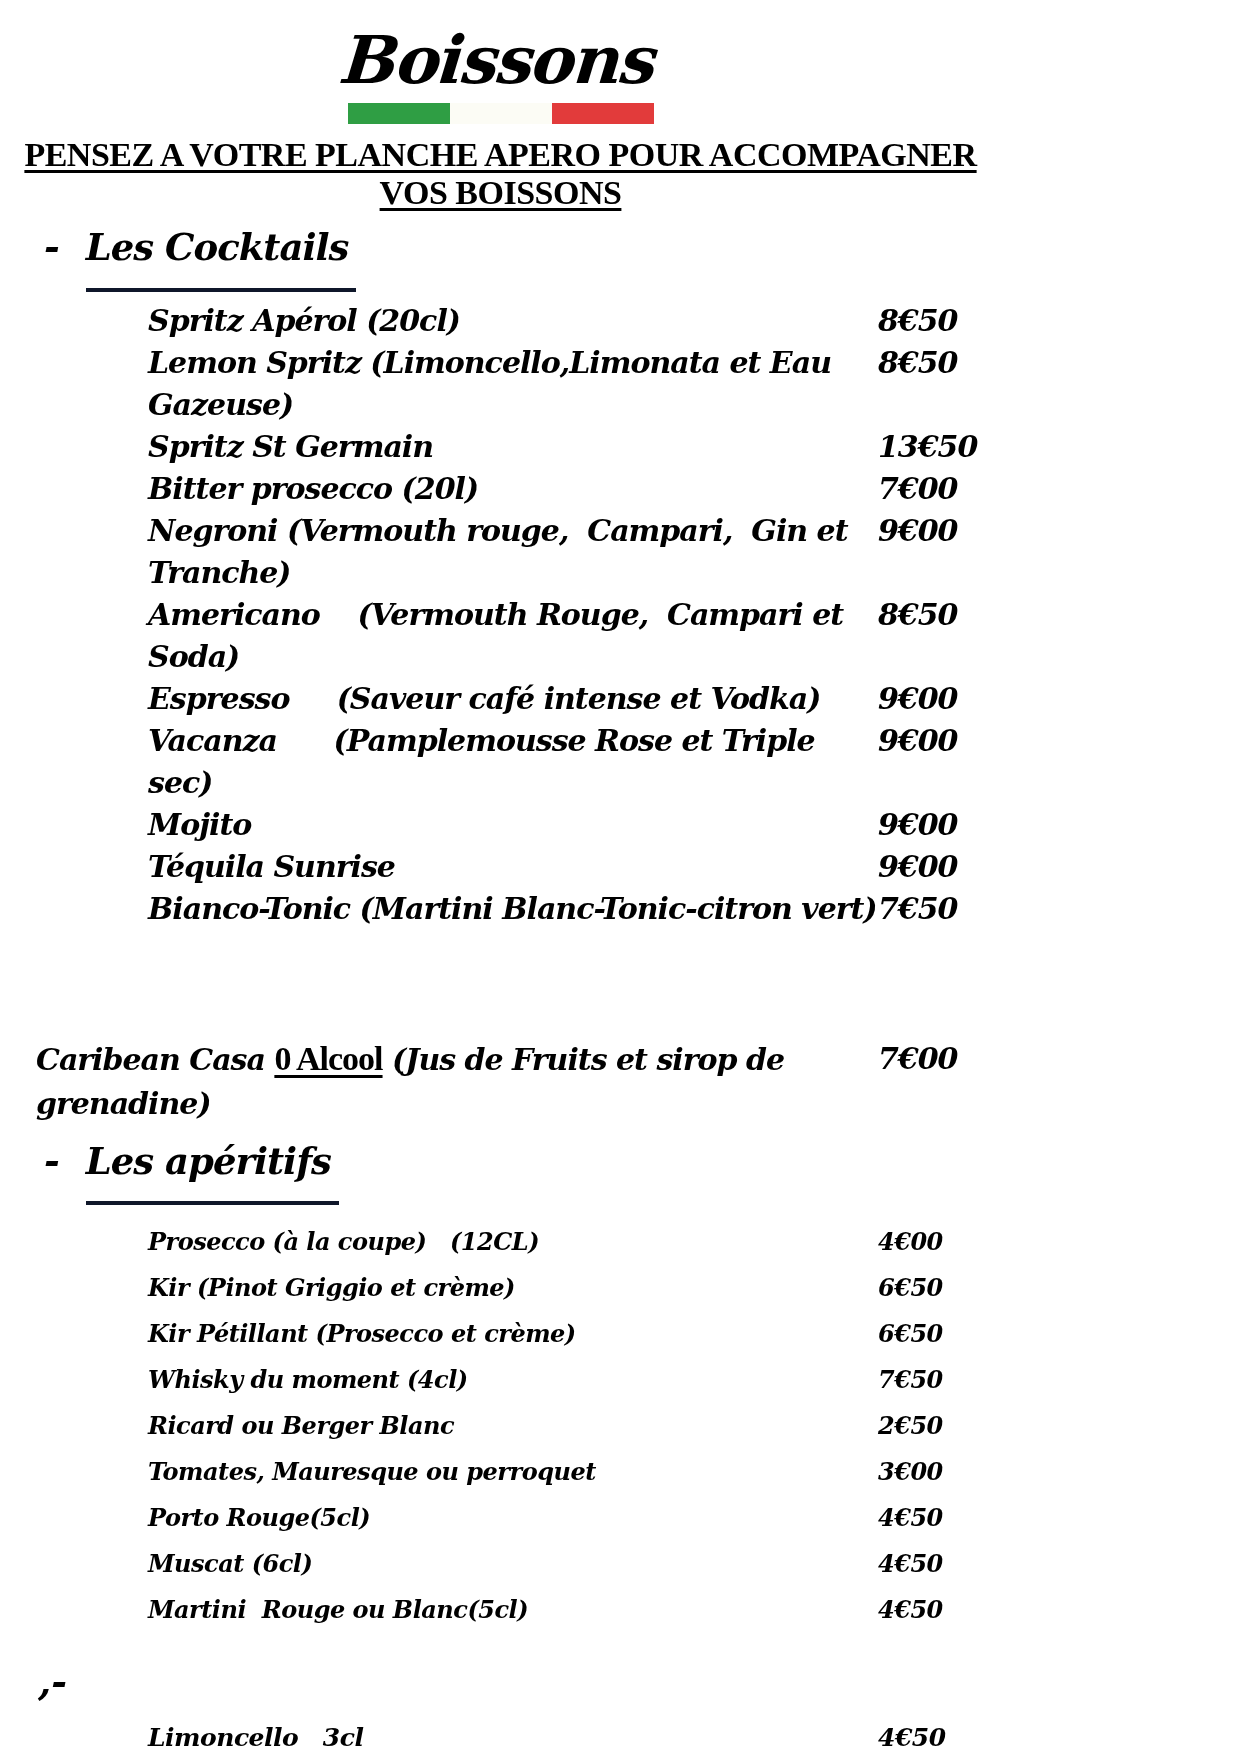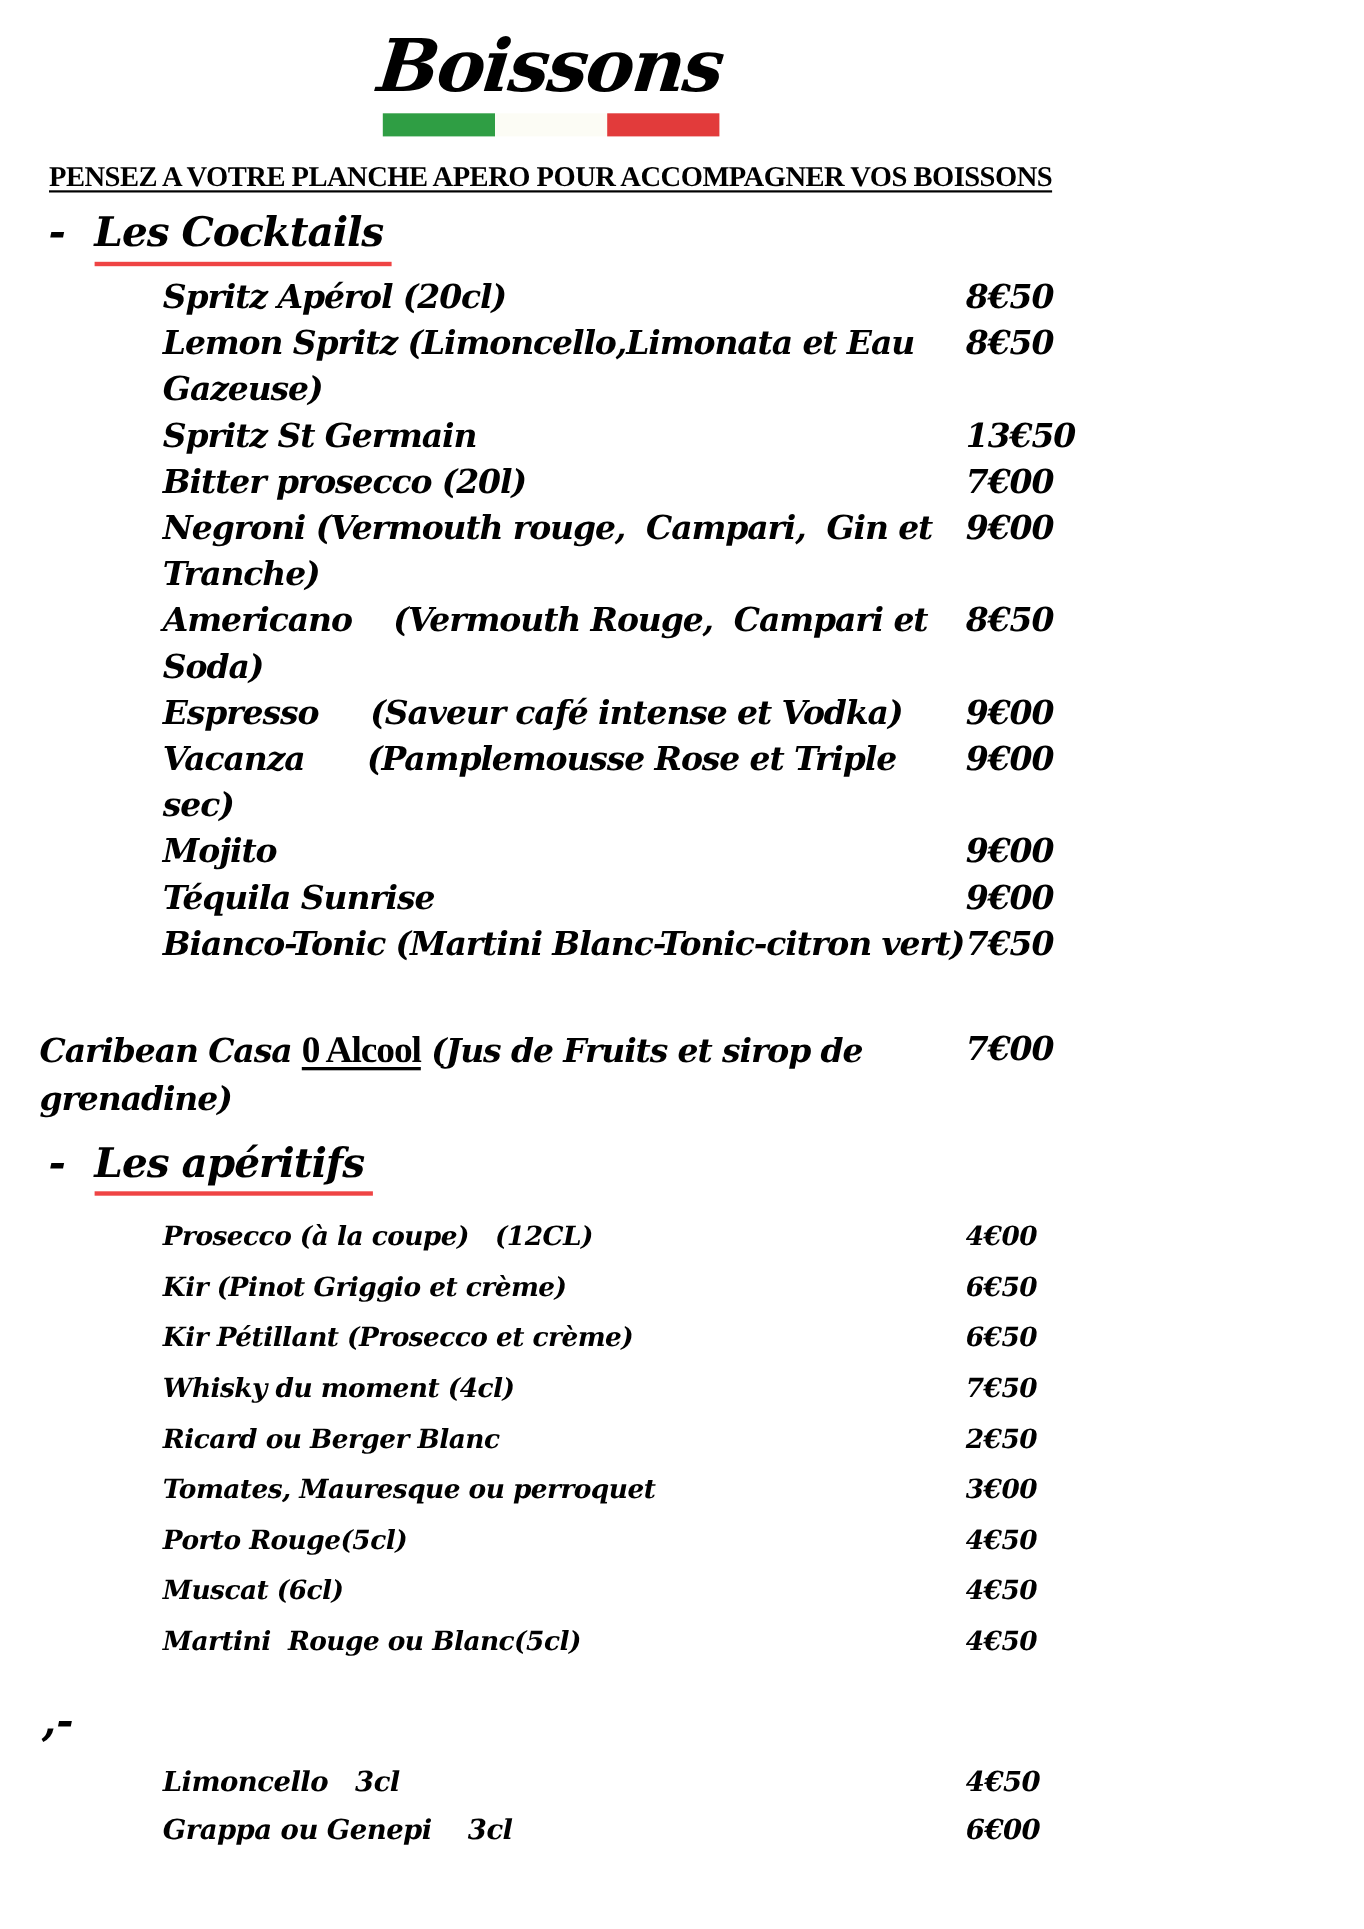--- a/index.html
+++ b/index.html
@@ -36,43 +36,43 @@
     letter-spacing: -2px;
   }
   .flag {
     width: 306px;
     height: 21px;
     margin: 8px auto 0 auto;
     display: flex;
   }
   .flag .stripe { flex: 1 1 0; }
   .banner {
-    margin-top: 22px;
+    margin-top: 12px;
     text-align: center;
     font-family: "Liberation Serif", serif;
     font-weight: bold;
-    font-size: 26px;
+    font-size: 34px;
     letter-spacing: -0.5px;
     text-decoration: underline;
     text-underline-offset: 4px;
   }
   
   .section-heading {
     display: flex;
     align-items: baseline;
     gap: 26px;
     padding-left: 26px;
     margin-top: 12px;
   }
   .section-heading .bullet { font-size: 38px; }
   .section-heading .heading-text {
     font-size: 37px;
     line-height: 1.25;
-    border-bottom: 4px solid #ef4444;
-    padding-bottom: 3px;
+    border-bottom: 4px solid #0f172a;
+    padding-bottom: 17px;
     padding-right: 8px;
     letter-spacing: -1px;
   }
   
   .row {
     display: flex;
     align-items: flex-start;
   }
   .item-name { flex: 1 1 auto; white-space: pre-wrap; }
   .item-price { flex: 0 0 105px; white-space: pre; }
@@ -89,21 +89,21 @@
     letter-spacing: -0.5px;
   }
   .digestifs .row {
     font-size: 25px;
     line-height: 44px;
     letter-spacing: -0.5px;
     gap: 24px;
   }
   
   .standalone {
-    margin-top: 53px;
+    margin-top: 107px;
     font-size: 30px;
     line-height: 44px;
     letter-spacing: -1px;
   }
   .standalone .item-name { padding-left: 18px; }
   .alcool-free {
     font-style: normal;
     font-family: "Liberation Serif", serif;
     font-weight: bold;
     font-size: 34px;

